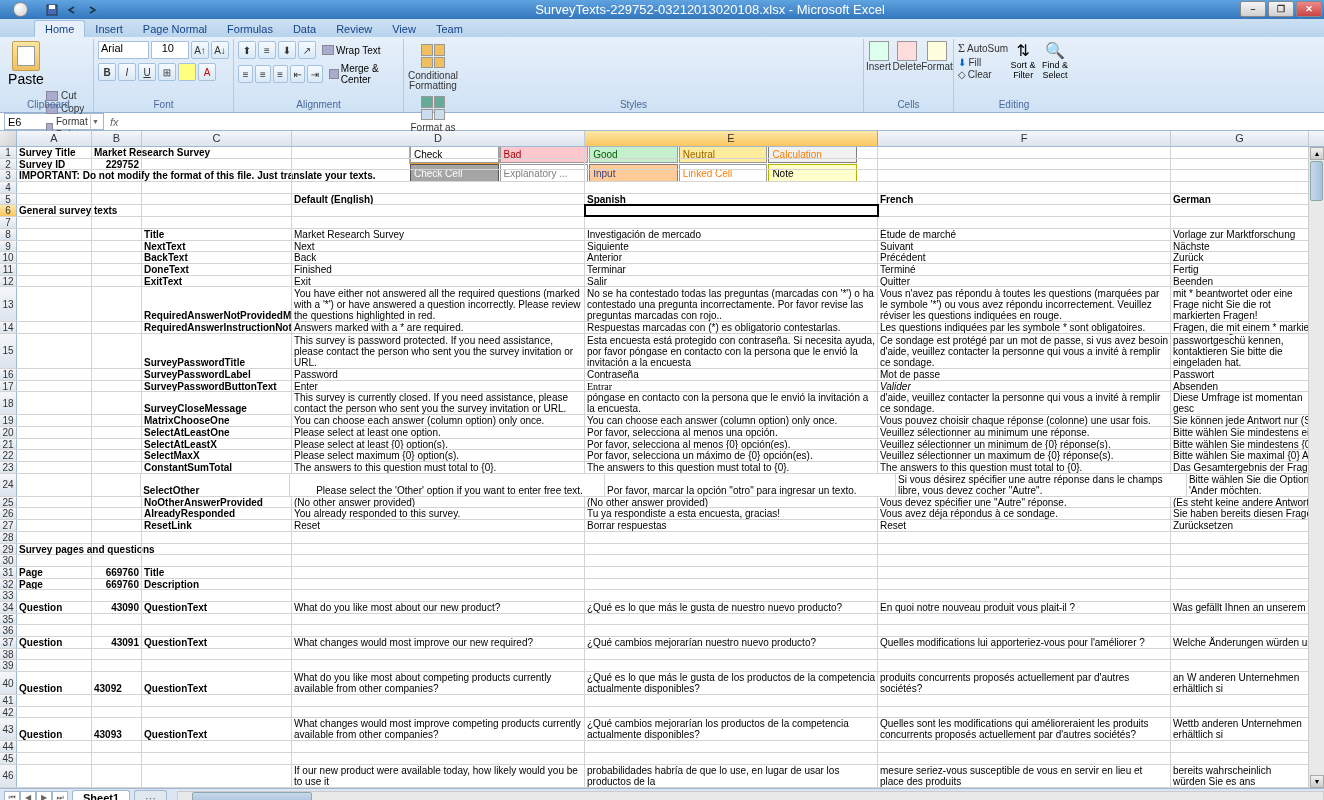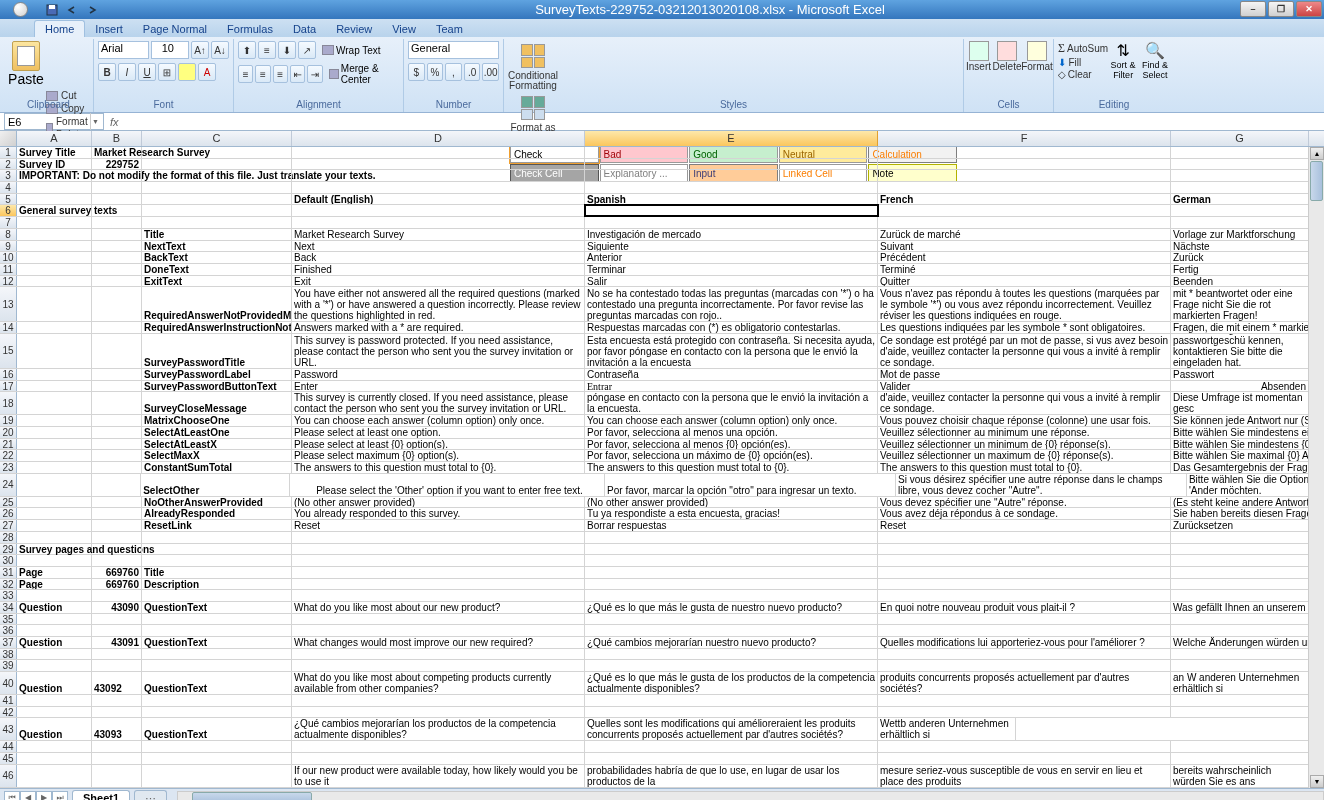--- a/index.html
+++ b/index.html
@@ -210,33 +210,20 @@
       <div class="sm-btn">⇤</div>
       <div class="sm-btn">⇥</div>
       <div style="display:flex;align-items:center;gap:2px;margin-left:4px;font-size:10px">
           <span class="mini-icon"></span>
           <span>Merge &amp; Center</span>
         </div>
     </div>
     <div class="group-label">Alignment</div>
   </div>
 
-  <div class="ribbon-group num-group">
-    <div class="font-row">
-        <div class="font-select">General</div>
-      </div>
-    <div class="font-row">
-      <div class="sm-btn">$</div>
-      <div class="sm-btn">%</div>
-      <div class="sm-btn">,</div>
-      <div class="sm-btn">.0</div>
-      <div class="sm-btn">.00</div>
-    </div>
-    <div class="group-label">Number</div>
-  </div>
 
   <div class="ribbon-group styles-group">
     <div class="style-big">
       <div class="style-big-icon">
           <div class="grid-icn">
             <span></span>
             <span></span>
             <span></span>
             <span></span>
           </div>
@@ -409,21 +396,21 @@
         <div class="cell" style="width: 293px;"></div>
         <div class="cell clip" style="width: 138px;"></div>
       </div>
       <div class="row">
         <div class="row-h">8</div>
         <div class="cell" style="width: 75px;"></div>
         <div class="cell clip" style="width: 50px;"></div>
         <div class="cell bold clip" style="width: 150px;">Title</div>
         <div class="cell clip" style="width: 293px;">Market Research Survey</div>
         <div class="cell clip" style="width: 293px;">Investigación de mercado</div>
-        <div class="cell clip" style="width: 293px;">Zurück de marché</div>
+        <div class="cell clip" style="width: 293px;">Étude de marché</div>
         <div class="cell clip" style="width: 138px;">Vorlage zur Marktforschung</div>
       </div>
       <div class="row">
         <div class="row-h">9</div>
         <div class="cell" style="width: 75px;"></div>
         <div class="cell clip" style="width: 50px;"></div>
         <div class="cell bold clip" style="width: 150px;">NextText</div>
         <div class="cell clip" style="width: 293px;">Next</div>
         <div class="cell clip" style="width: 293px;">Siguiente</div>
         <div class="cell clip" style="width: 293px;">Suivant</div>
@@ -499,22 +486,22 @@
         <div class="cell clip" style="width: 293px;">Mot de passe</div>
         <div class="cell clip" style="width: 138px;">Passwort</div>
       </div>
       <div class="row">
         <div class="row-h">17</div>
         <div class="cell" style="width: 75px;"></div>
         <div class="cell clip" style="width: 50px;"></div>
         <div class="cell bold clip" style="width: 150px;">SurveyPasswordButtonText</div>
         <div class="cell clip" style="width: 293px;">Enter</div>
         <div class="cell clip" style="width: 293px; font-family: Liberation Serif, serif;">Entrar</div>
-        <div class="cell clip" style="width: 293px;">Valider</div>
-        <div class="cell clip" style="width: 138px; text-align: right;">Absenden</div>
+        <div class="cell clip" style="width: 293px; font-style: italic;">Valider</div>
+        <div class="cell clip" style="width: 138px;">Absenden</div>
       </div>
       <div class="row tall2">
         <div class="row-h">18</div>
         <div class="cell" style="width: 75px;"></div>
         <div class="cell clip" style="width: 50px;"></div>
         <div class="cell bold clip" style="width: 150px;">SurveyCloseMessage</div>
         <div class="cell clip" style="width: 293px;">This survey is currently closed. If you need assistance, please contact the person who sent you the survey invitation or URL.</div>
         <div class="cell clip" style="width: 293px;">Esta encuesta está cerrada. Si necesita ayuda, por favor póngase en contacto con la persona que le envió la invitación a la encuesta.</div>
         <div class="cell clip" style="width: 293px;">Ce sondage est présentement fermé. Si vous avez besoin d'aide, veuillez contacter la personne qui vous a invité à remplir ce sondage.</div>
         <div class="cell clip" style="width: 138px;">Diese Umfrage ist momentan gesc</div>
@@ -757,20 +744,21 @@
         <div class="cell" style="width: 293px;"></div>
         <div class="cell" style="width: 293px;"></div>
         <div class="cell" style="width: 293px;"></div>
         <div class="cell clip" style="width: 138px;"></div>
       </div>
       <div class="row tall2">
         <div class="row-h">43</div>
         <div class="cell bold clip" style="width: 75px;">Question</div>
         <div class="cell bold right clip" style="width: 50px;">43093</div>
         <div class="cell bold clip" style="width: 150px;">QuestionText</div>
+        <div class="cell clip" style="width: 293px;">What changes would most improve competing products currently available from other companies?</div>
         <div class="cell clip" style="width: 293px;">¿Qué cambios mejorarían los productos de la competencia actualmente disponibles?</div>
         <div class="cell clip" style="width: 293px;">Quelles sont les modifications qui amélioreraient les produits concurrents proposés actuellement par d'autres sociétés?</div>
         <div class="cell clip" style="width: 138px;">Welche Änderungen würden Wettb anderen Unternehmen erhältlich si</div>
       </div>
       <div class="row">
         <div class="row-h">44</div>
         <div class="cell" style="width: 75px;"></div>
         <div class="cell" style="width: 50px;"></div>
         <div class="cell" style="width: 150px;"></div>
         <div class="cell" style="width: 293px;"></div>

